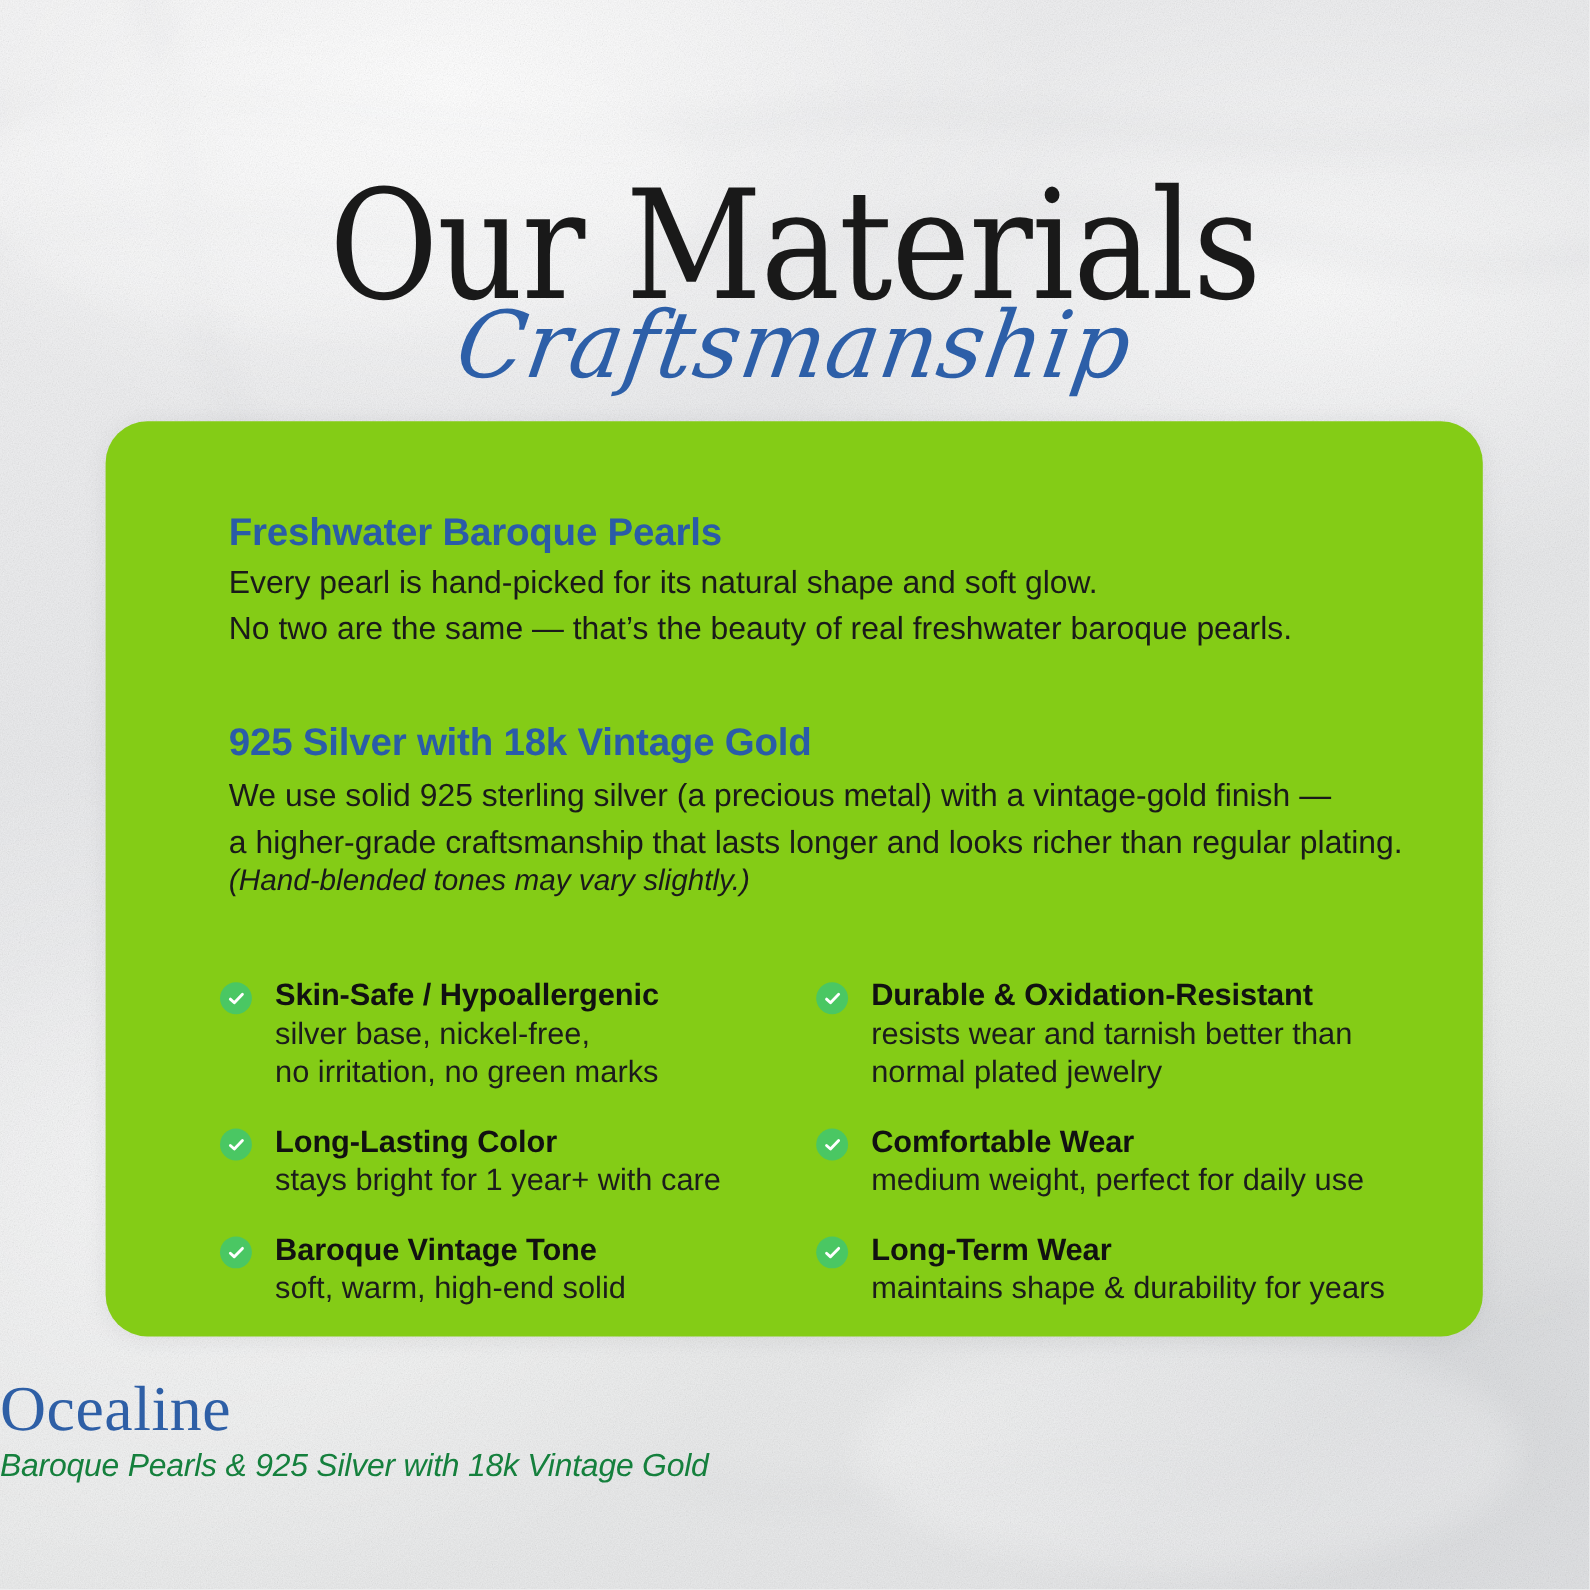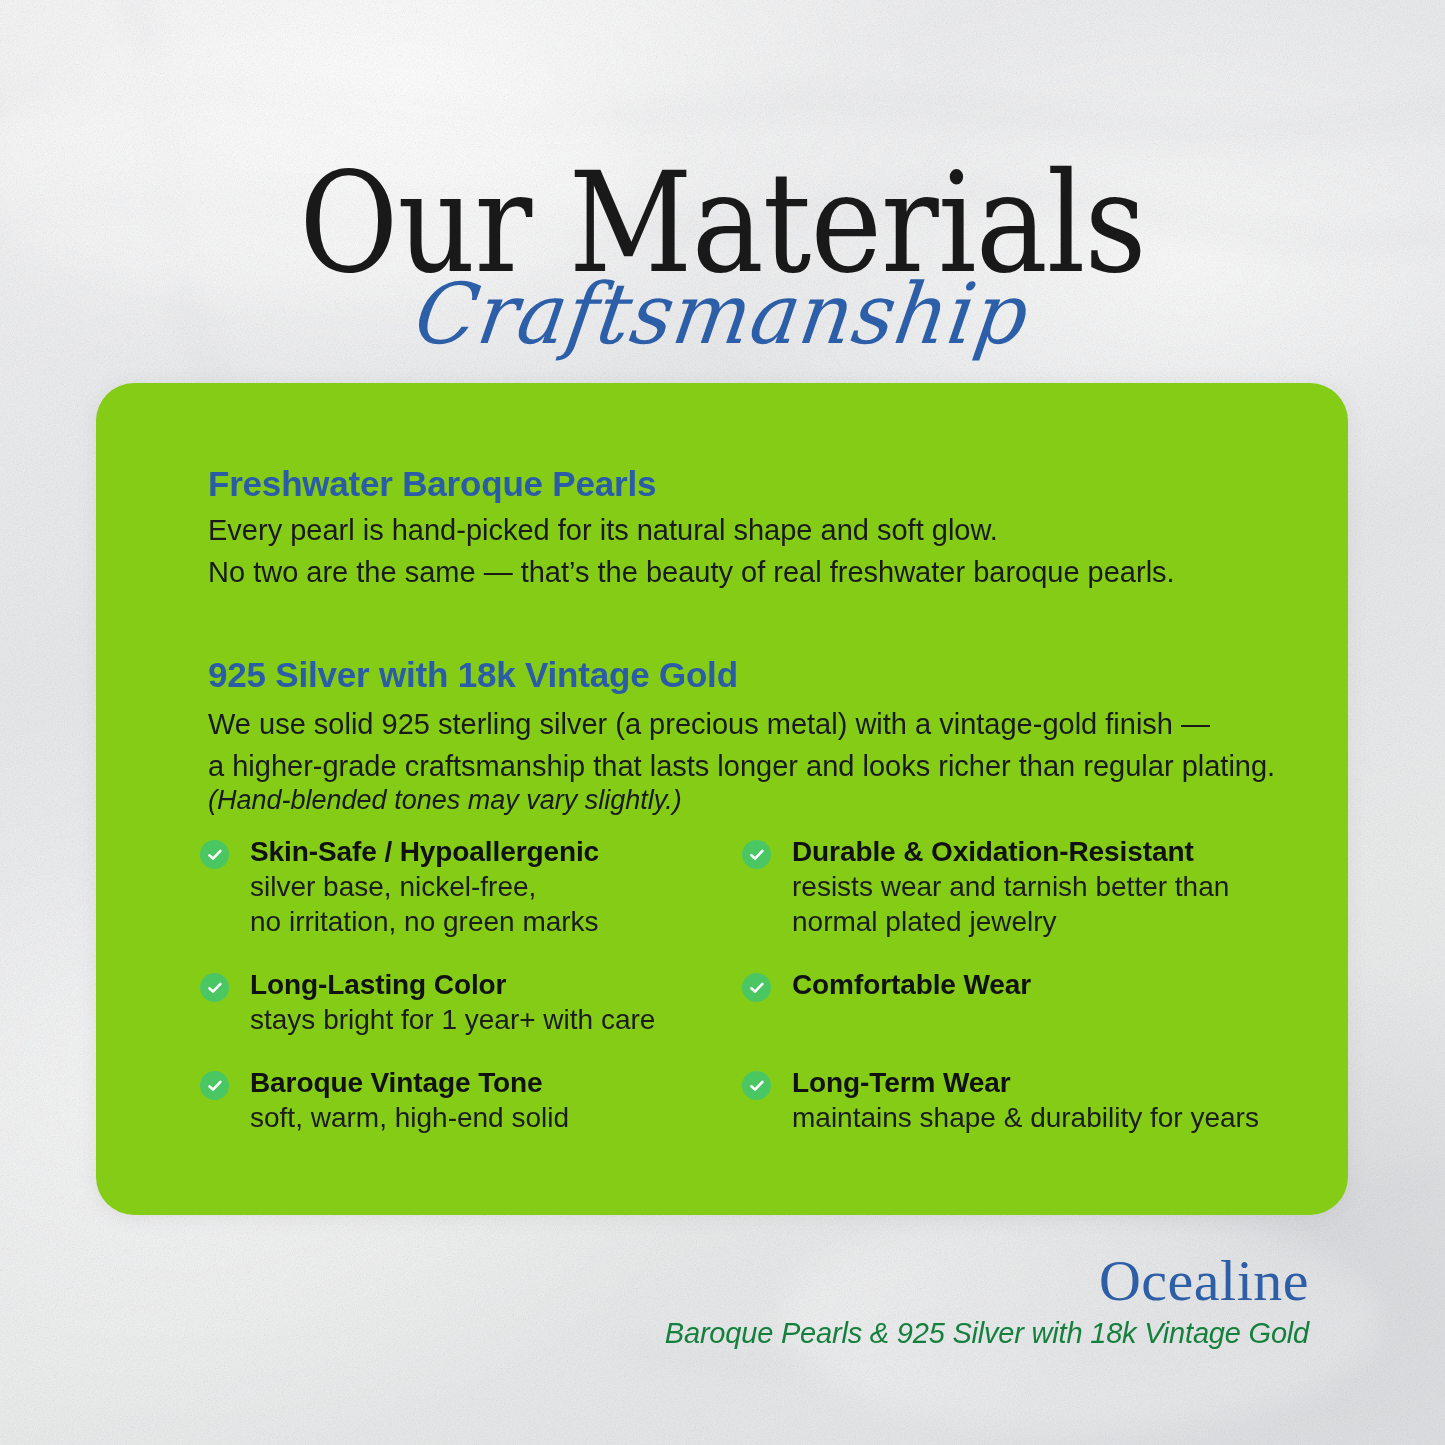--- a/index.html
+++ b/index.html
@@ -97,21 +97,21 @@
 
   #sec1-head { top:81px; }
   #sec1-body { top:126px; }
   #sec2-head { top:272px; }
   #sec2-body { top:320px; }
   #sec2-note { top:402px;font-style:italic; }
 
   
   #features {
     position:absolute;
-    left:104px; top:451px;
+    left:104px; top:504px;
     width:1070px;
     display:grid;
     grid-template-columns:528px 528px;
     column-gap:14px;
     row-gap:28px;
   }
   .feature {
     display:flex;
     align-items:flex-start;
     gap:21px;
@@ -138,21 +138,21 @@
     font-size:28px;
     color:#1c1c1c;
     line-height:35px;
     white-space:pre-line;
   }
 
   
   #footer {
     position:absolute;
     left:0; top:1248px; width:1309px;
-    text-align:right;
+    text-align:left;
   }
   #brand-name {
     font-family:"Liberation Serif", serif;
     font-size:58px;
     line-height:66px;
     color:#2e5fa6;
     letter-spacing:0.5px;
   }
   #brand-tagline {
     margin-top:3px;
@@ -260,20 +260,21 @@
     </div>
 
     <div class="feature">
       <span class="check-icon">
         <svg width="18" height="18" viewBox="0 0 18 18">
             <path d="M3.4 9.3 L7 12.6 L14.4 4.9" fill="none" stroke="#ffffff" stroke-width="2.6" stroke-linecap="round" stroke-linejoin="round"></path>
           </svg>
       </span>
       <span class="feat-text">
         <span class="feat-title" style="display: block;">Comfortable Wear</span>
+        <span class="feat-desc" style="display: block;">medium weight, perfect for daily use</span>
       </span>
     </div>
 
     <div class="feature">
       <span class="check-icon">
         <svg width="18" height="18" viewBox="0 0 18 18">
             <path d="M3.4 9.3 L7 12.6 L14.4 4.9" fill="none" stroke="#ffffff" stroke-width="2.6" stroke-linecap="round" stroke-linejoin="round"></path>
           </svg>
       </span>
       <span class="feat-text">

